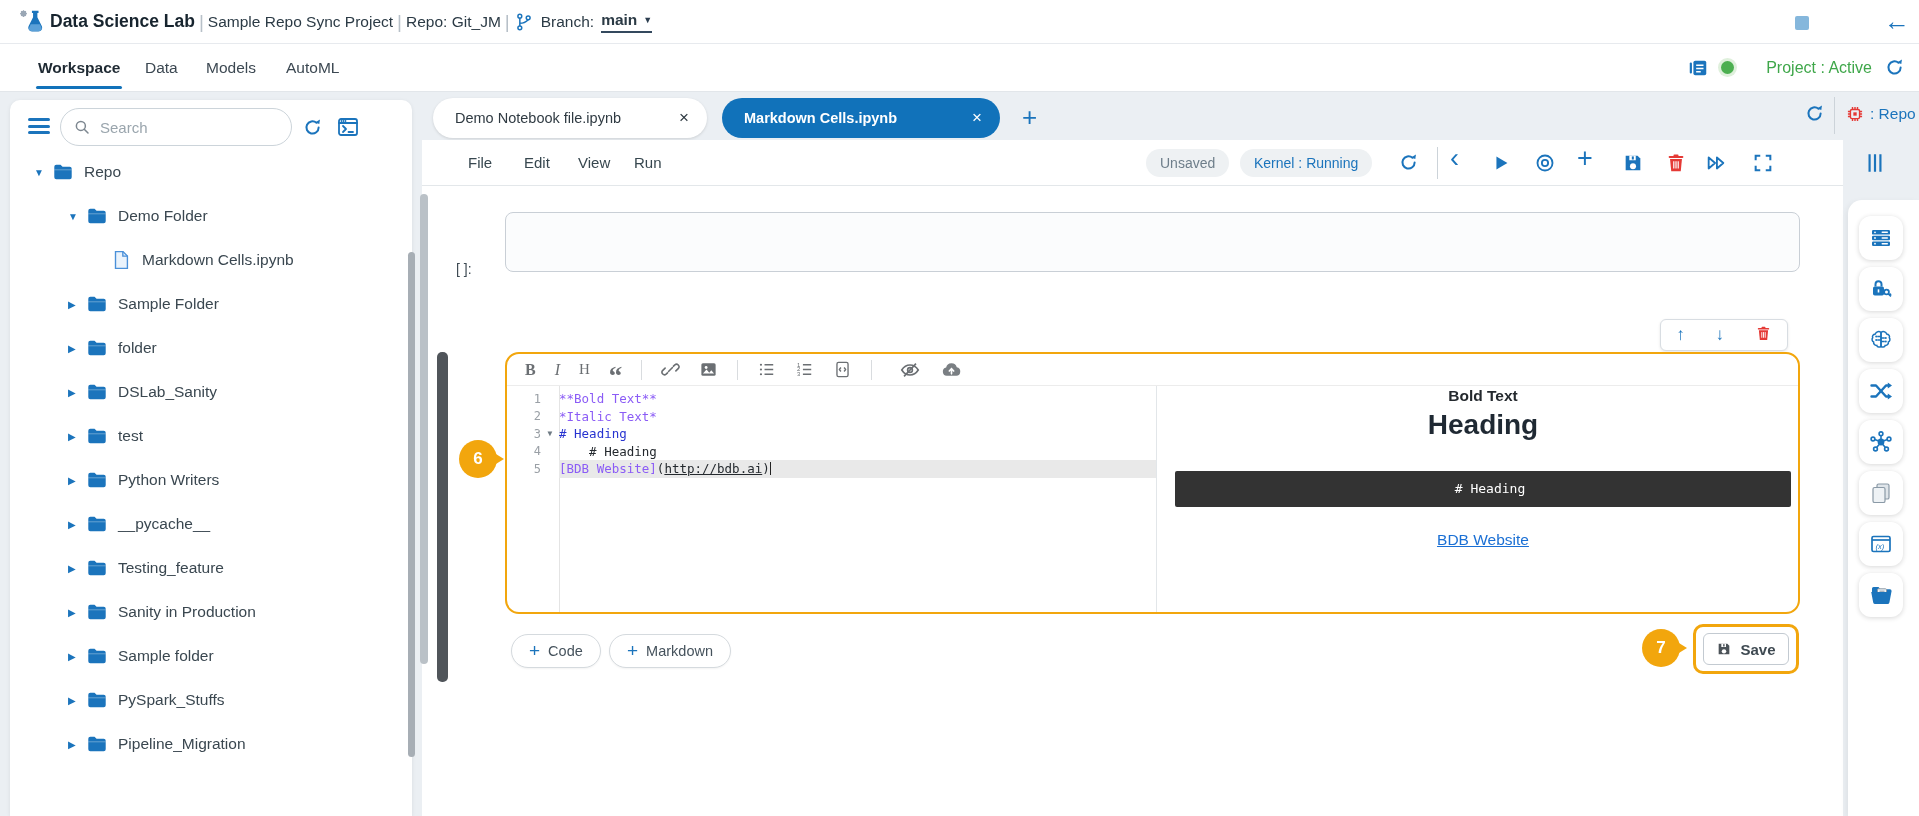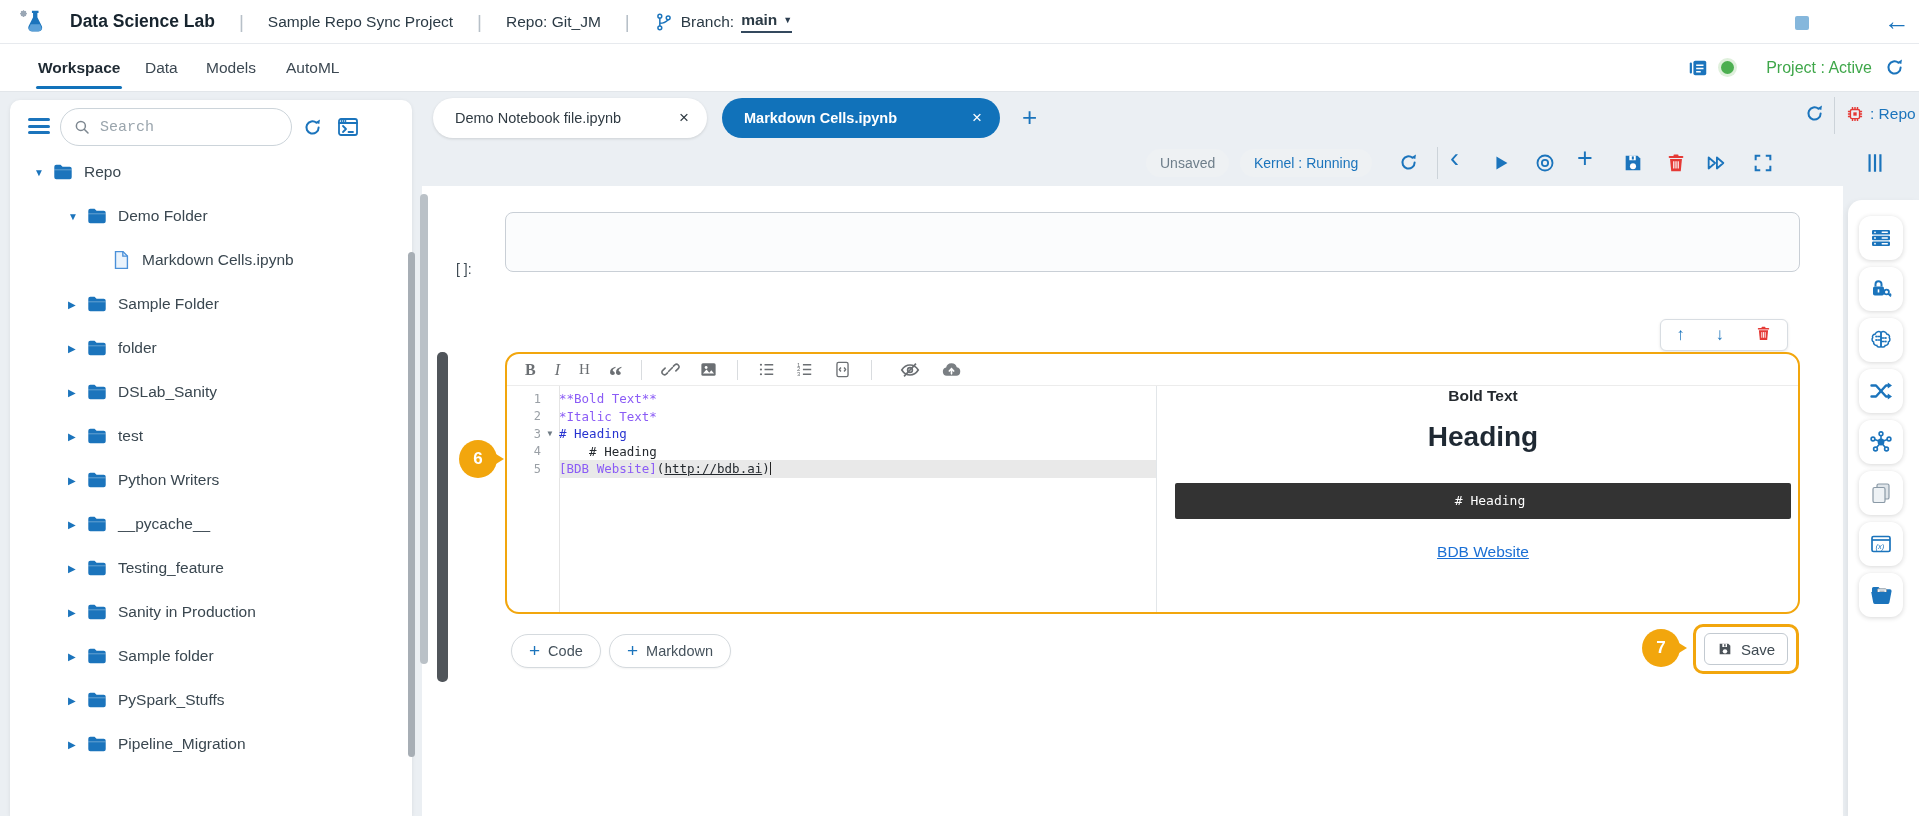--- a/index.html
+++ b/index.html
@@ -2,21 +2,21 @@
 <html><head>
 <meta charset="utf-8">
 <style>
   * { margin:0; padding:0; box-sizing:border-box; }
   html,body { width:1919px; height:816px; }
   body { font-family:"Liberation Sans", sans-serif; background:#ebeff3; overflow:hidden; }
   #app { position:relative; width:1919px; height:816px; }
   .abs { position:absolute; }
 
   
-  #header { position:absolute; left:0; top:0; width:1919px; height:44px; background:#fff; border-bottom:1px solid #e7eaee; display:flex; align-items:center; padding-left:16px; gap:24px; }
+  #header { position:absolute; left:0; top:0; width:1919px; height:44px; background:#fff; border-bottom:1px solid #e7eaee; display:flex; align-items:center; padding-left:16px; gap:4px; }
   .app-title { font-size:17.5px; font-weight:700; color:#17242e; }
   .hsep { color:#b7c0c8; font-size:19px; font-weight:300; }
   .htxt { font-size:15.5px; color:#2b3a45; }
   .branch-wrap { display:flex; align-items:center; gap:7px; }
   .branch-underline { border-bottom:2px solid #34495e; padding-bottom:2px; display:inline-flex; align-items:center; gap:6px; }
   .caret-down { font-size:9px; color:#2c3e50; }
   #back-icon { position:absolute; left:1884px; top:6px; font-size:26px; color:#1b74bc; font-weight:700; cursor:pointer; }
 
   
   #nav { position:absolute; left:0; top:44px; width:1919px; height:48px; background:#fff; border-bottom:1px solid #e2e6ea; }
@@ -26,21 +26,21 @@
   #nav-right { position:absolute; right:14px; top:0; height:47px; display:flex; align-items:center; gap:12px; }
   .status-dot { width:13px; height:13px; border-radius:50%; background:#4caf50; box-shadow:0 0 0 3px #dff0dc; }
   #project-status { color:#3fa74a; font-size:16px;margin-left:20px; }
   .refresh-svg { width:21px; height:21px; cursor:pointer; }
 
   
   #sidebar { position:absolute; left:10px; top:100px; width:402px; height:716px; background:#fff; border-radius:10px 10px 0 0; box-shadow:0 1px 4px rgba(0,0,0,.08); }
   #hamburger { position:absolute; left:18px; top:18px; width:22px; height:16px; display:flex; flex-direction:column; justify-content:space-between; cursor:pointer; }
   #hamburger span { display:block; height:3px; background:#1b74bc; border-radius:2px; }
   #search-box { position:absolute; left:50px; top:8px; width:232px; height:38px; border:1px solid #ccd4da; border-radius:19px; display:flex; align-items:center; padding:0 12px; gap:9px; background:#fff; }
-  #search-input { border:none; outline:none; font-size:15px; color:#3a4750; width:160px; font-family:Liberation Mono, monospace; background:transparent; }
+  #search-input { border:none; outline:none; font-size:15px; color:#3a4750; width:160px; font-family:Liberation Sans, sans-serif; background:transparent; }
   #search-input::placeholder { color:#9aa5ad; }
   #sb-refresh { position:absolute; left:292px; top:17px; }
   #sb-terminal { position:absolute; left:326px; top:15px; cursor:pointer; }
   #file-tree { position:absolute; left:0; top:50px; width:390px; }
   .tree-row { height:44px; display:flex; align-items:center; font-size:15.5px; color:#3a4750; cursor:pointer; }
   .caret { width:18px; font-size:10px; color:#1b74bc; flex:none; }
   .ticon { width:24px; height:22px; flex:none; }
   .ticon svg { width:22px; height:22px; }
   .tlabel { margin-left:8px; white-space:nowrap; }
   #sidebar-scrollthumb { position:absolute; left:398px; top:152px; width:7px; height:505px; background:#a7aeb5; border-radius:4px; }
@@ -105,41 +105,41 @@
   .codetext { white-space:pre; position:relative; }
   .c-green { color:#8b5cf6;margin-top:25px; }
   .c-blue { color:#2733d0; }
   .c-plain { color:#24292e; }
   .c-link { color:#24292e; text-decoration:underline; }
   .cursor { display:inline-block; width:1.5px; height:13px; background:#222; vertical-align:-2px; }
   #md-split { position:absolute; left:649px; top:32px; bottom:0; width:1px; background:#e2e6e9; }
   #md-preview { position:absolute; left:650px; top:16px; width:644px; height:228px; padding:16px 10px 0 18px;text-align:center; }
   #pv-bold { font-size:15.5px; font-weight:700; color:#24292e; line-height:20px; }
   #pv-italic { font-size:15.5px; font-style:italic; color:#24292e; line-height:20px; }
-  #pv-heading { font-size:28px; font-weight:600; color:#1f2933; margin-top:14px; line-height:34px; }
+  #pv-heading { font-size:28px; font-weight:600; color:#1f2933; margin-top:2px; line-height:34px; }
   #pv-code { margin-top:29px; width:616px; height:36px; background:#333; border-radius:2px; color:#fff; font-family:"DejaVu Sans Mono",monospace; font-size:13px; line-height:36px; padding-left:14px; }
   #pv-link { margin-top:24px; font-size:15.5px; color:#1a6fd4; text-decoration:underline; cursor:pointer; display:inline-block; }
 
   
   #cell-actions { position:absolute; left:1660px; top:319px; width:128px; height:32px; background:#fff; border:1px solid #d8dde2; border-radius:6px; box-shadow:0 1px 3px rgba(0,0,0,.1); display:flex; align-items:center; justify-content:space-around; }
   .ca-arrow { color:#1b74bc; font-size:17px; font-weight:700; cursor:pointer; }
   .ca-trash svg { width:17px; height:17px; cursor:pointer; }
 
   
   .add-btn { position:absolute; top:634px; height:34px; border:1px solid #d5dade; border-radius:17px; background:#fff; display:flex; align-items:center; gap:8px; padding:0 17px; cursor:pointer; box-shadow:0 1px 2px rgba(0,0,0,.05); }
   .add-plus { color:#1b74bc; font-size:19px; font-weight:400; }
   .add-label { font-size:14.5px; color:#45525c; }
   #btn-add-code { left:511px; }
   #btn-add-md { left:609px; }
 
   
   #save-outline { position:absolute; left:1693px; top:624px; width:106px; height:50px; border:3px solid #f2a60d; border-radius:10px; background:#fff; display:flex; align-items:center; justify-content:center; }
   #save-btn { height:32px; border:1.5px solid #c3cad1; border-radius:6px; background:#fff; display:flex; align-items:center; gap:8px; padding:0 12px; cursor:pointer; }
   #save-btn svg { width:16px; height:16px; }
-  #save-label { font-size:15px; color:#3f4a52; }
+  #save-label { font-size:15px; color:#3f4a52;font-weight:bold; }
 
   
   .step-badge { position:absolute; width:38px; height:38px; border-radius:50%; background:#f2a60d; color:#fff; font-size:17px; font-weight:700; display:flex; align-items:center; justify-content:center; z-index:5; }
   .step-badge::after { content:""; position:absolute; left:32px; top:11px; border:8px solid transparent; border-left:13px solid #f2a60d; }
   #badge-6 { left:459px; top:440px; }
   #badge-7 { left:1642px; top:629px; }
 
   
   #right-rail { position:absolute; left:1848px; top:200px; width:71px; height:616px; background:#fff; border-radius:14px 0 0 0; box-shadow:-2px 2px 6px rgba(0,0,0,.06); }
   .rail-card { position:absolute; left:11px; width:44px; height:44px; background:#fff; border-radius:12px; box-shadow:0 1px 5px rgba(0,0,0,.16); display:flex; align-items:center; justify-content:center; cursor:pointer; }
@@ -357,20 +357,26 @@
   <div id="tabrow-divider"></div>
   <div id="priority">
     <svg width="20" height="20" viewBox="0 0 24 24" stroke="#e53935" fill="none" stroke-width="1.7">
       <rect x="6.5" y="6.5" width="11" height="11" rx="2"></rect>
       <rect x="10" y="10" width="4" height="4" fill="#e53935" stroke="none"></rect>
       <path d="M9 6.5v-3M12 6.5v-3M15 6.5v-3M9 20.5v-3M12 20.5v-3M15 20.5v-3M6.5 9h-3M6.5 12h-3M6.5 15h-3M20.5 9h-3M20.5 12h-3M20.5 15h-3"></path>
     </svg>
     <span id="priority-label">: Repo</span>
   </div>
 
+  <div id="nb-toolbar">
+    <span class="menu-item" style="left:46px;">File</span>
+    <span class="menu-item" style="left:102px;">Edit</span>
+    <span class="menu-item" style="left:156px;">View</span>
+    <span class="menu-item" style="left:212px;">Run</span>
+  </div>
   <span class="pill" id="pill-unsaved" style="top:149px;">Unsaved</span>
   <span class="pill" id="pill-kernel" style="top:149px;">Kernel : Running</span>
   <svg id="tb-refresh" class="refresh-svg abs" viewBox="0 0 24 24" style="top:152px;">
     <path d="M19 12a7 7 0 1 1-2.5-5.4" fill="none" stroke="#1b74bc" stroke-width="2.3" stroke-linecap="round"></path>
     <path d="M20.5 2.8 19.8 8l-4.9-1.7z" fill="#1b74bc"></path>
   </svg>
   <div class="tb-divider" style="left:1437px; top:147px;"></div>
   <span id="chevron-left" style="top:143px;">‹</span>
   <svg class="tb-icon" style="left:1490px; top:152px;" viewBox="0 0 24 24">
       <path d="M7 5l12 7-12 7z" fill="#1b74bc"></path>

